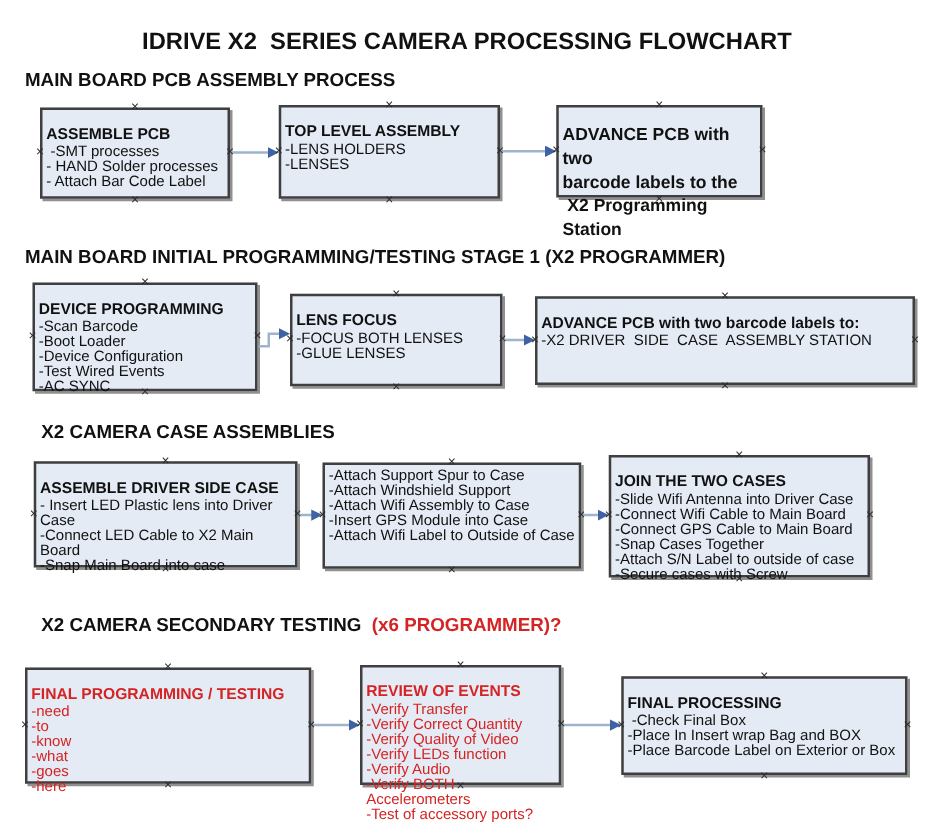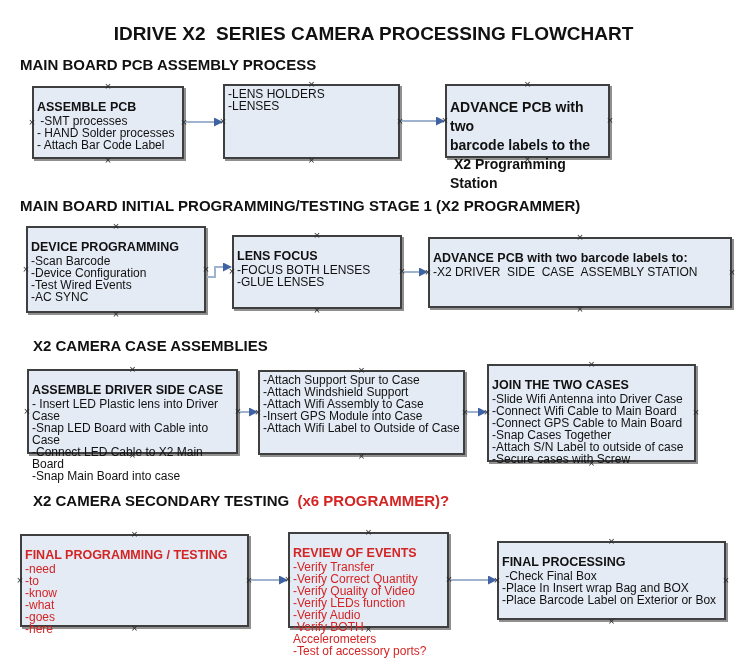--- a/index.html
+++ b/index.html
@@ -48,20 +48,21 @@
         <div class="it"> -SMT processes</div>
         <div class="it">- HAND Solder processes</div>
         <div class="it">- Attach Bar Code Label</div>
       </div>
   <span class="handle hT">×</span>
       <span class="handle hB">×</span>
       <span class="handle hL">×</span>
       <span class="handle hR">×</span>
     </div>
   <div class="box" style="left:223px;top:84px;width:177px;height:75px">
+    <div class="bt">TOP LEVEL ASSEMBLY</div>
     <div>
         <div class="it">-LENS HOLDERS</div>
         <div class="it">-LENSES</div>
       </div>
   <span class="handle hT">×</span>
       <span class="handle hB">×</span>
       <span class="handle hL">×</span>
       <span class="handle hR">×</span>
     </div>
   <div class="box big" style="left:445px;top:84px;width:165px;height:74px">
@@ -74,20 +75,21 @@
       <span class="handle hL">×</span>
       <span class="handle hR">×</span>
     </div>
 
   <div class="sec-header" style="left:20px;top:197px"><span>MAIN BOARD INITIAL PROGRAMMING/TESTING STAGE 1 (X2 PROGRAMMER)</span><span class="red-text"></span></div>
 
   <div class="box" style="left:26px;top:226px;width:180px;height:87px">
     <div class="bt">DEVICE PROGRAMMING</div>
     <div>
         <div class="it">-Scan Barcode</div>
+        <div class="it">-Boot Loader</div>
         <div class="it">-Device Configuration</div>
         <div class="it">-Test Wired Events</div>
         <div class="it">-AC SYNC</div>
       </div>
   <span class="handle hT">×</span>
       <span class="handle hB">×</span>
       <span class="handle hL">×</span>
       <span class="handle hR">×</span>
     </div>
   <div class="box" style="left:232px;top:235px;width:170px;height:74px">
@@ -111,21 +113,20 @@
       <span class="handle hL">×</span>
       <span class="handle hR">×</span>
     </div>
 
   <div class="sec-header" style="left:33px;top:337px"><span>X2 CAMERA CASE ASSEMBLIES</span><span class="red-text"></span></div>
 
   <div class="box" style="left:27px;top:369px;width:211px;height:85px">
     <div class="bt">ASSEMBLE DRIVER SIDE CASE</div>
     <div>
         <div class="it">- Insert LED Plastic lens into Driver Case</div>
-        <div class="it">-Snap LED Board with Cable into Case</div>
         <div class="it">-Connect LED Cable to X2 Main Board</div>
         <div class="it">-Snap Main Board into case</div>
       </div>
   <span class="handle hT">×</span>
       <span class="handle hB">×</span>
       <span class="handle hL">×</span>
       <span class="handle hR">×</span>
     </div>
   <div class="box" style="left:258px;top:370px;width:207px;height:85px">
     <div>

